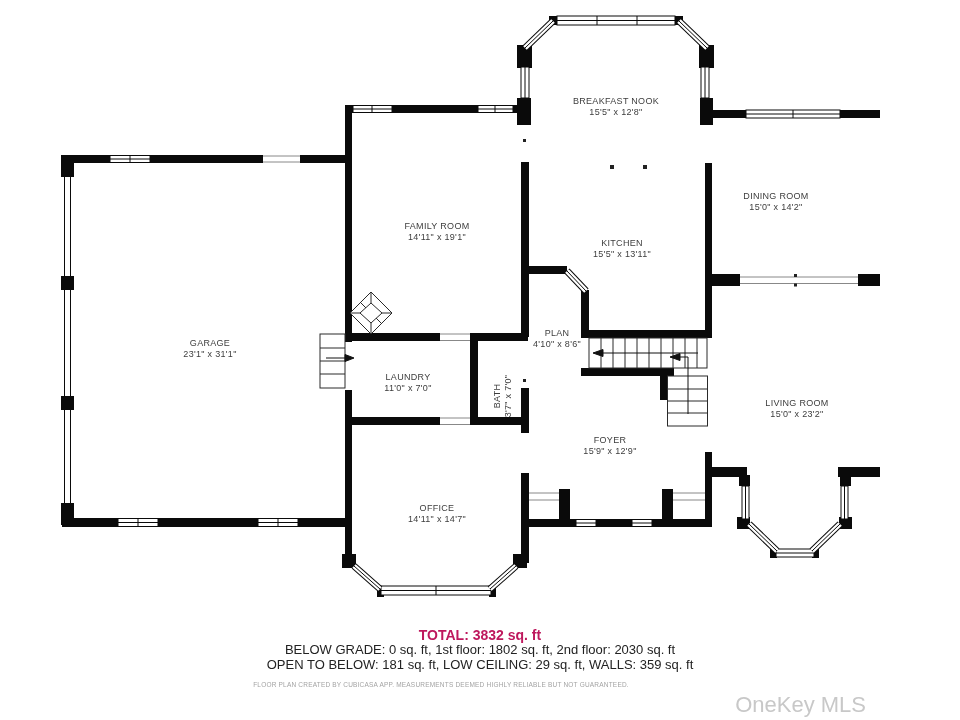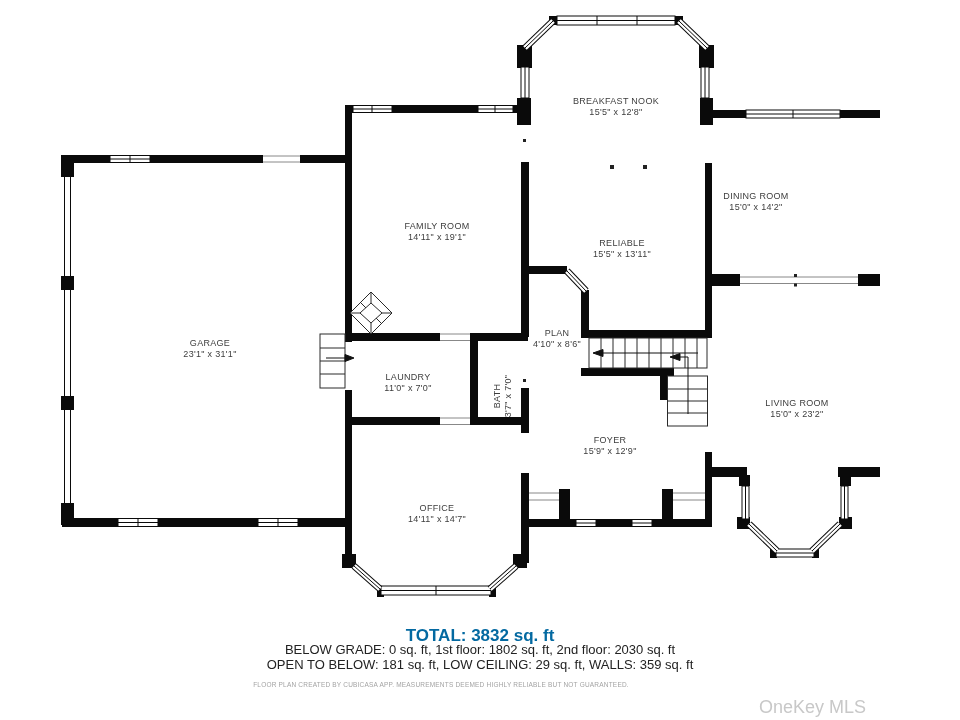--- a/index.html
+++ b/index.html
@@ -4,25 +4,25 @@
 <style>
   html,body{margin:0;padding:0;background:#fff;}
   .canvas{position:relative;width:880px;height:720px;background:#ffffff;overflow:hidden;
           font-family:"Liberation Sans", sans-serif;}
   .plan-svg{position:absolute;left:0;top:0;}
   .room-label{position:absolute;transform:translate(-50%,-50%);text-align:center;
               color:#3d3d3d;font-size:9px;letter-spacing:.3px;line-height:11px;white-space:nowrap;}
   .room-label .rname,.room-label .rdims{display:block;}
   .room-label.rot{transform:translate(-50%,-50%) rotate(-90deg);}
   .footer{position:absolute;left:0;top:628px;width:960px;text-align:center;color:#222;}
-  .footer .total{font-size:17px;font-weight:bold;color:#0369a1;line-height:15px;}
+  .footer .total{font-size:14px;font-weight:bold;color:#be185d;line-height:15px;}
   .footer .sline{font-size:13px;line-height:14.5px;}
   .footer .disclaimer{font-size:6.5px;color:#a3a3a3;letter-spacing:.2px;margin-top:9px;
                       transform:translateX(-39px);}
-  .watermark{position:absolute;right:14px;bottom:2px;font-size:18px;color:#c8c8c8;}
+  .watermark{position:absolute;right:14px;bottom:2px;font-size:22px;color:#c8c8c8;}
 </style>
 </head>
 <body>
 
 <div class="canvas">
 
 <svg class="plan-svg" width="960" height="720" viewBox="0 0 960 720">
 
   <g fill="#0a0a0a">
 
@@ -249,30 +249,30 @@
         <rect x="643" y="165" width="4" height="4"></rect>
     <rect x="523" y="139" width="3" height="3"></rect>
         <rect x="523" y="379" width="3" height="3"></rect>
   </g>
 </svg>
 
   <div class="room-label" style="left:616px;top:107px">
     <span class="rname">BREAKFAST NOOK</span>
     <span class="rdims">15'5" x 12'8"</span>
   </div>
-  <div class="room-label" style="left:756px;top:202px">
+  <div class="room-label" style="left:776px;top:202px">
     <span class="rname">DINING ROOM</span>
     <span class="rdims">15'0" x 14'2"</span>
   </div>
   <div class="room-label" style="left:437px;top:232px">
     <span class="rname">FAMILY ROOM</span>
     <span class="rdims">14'11" x 19'1"</span>
   </div>
   <div class="room-label" style="left:622px;top:249px">
-    <span class="rname">RELIABLE</span>
+    <span class="rname">KITCHEN</span>
     <span class="rdims">15'5" x 13'11"</span>
   </div>
   <div class="room-label" style="left:210px;top:349px">
     <span class="rname">GARAGE</span>
     <span class="rdims">23'1" x 31'1"</span>
   </div>
   <div class="room-label" style="left:557px;top:339px">
     <span class="rname">PLAN</span>
     <span class="rdims">4'10" x 8'6"</span>
   </div>

